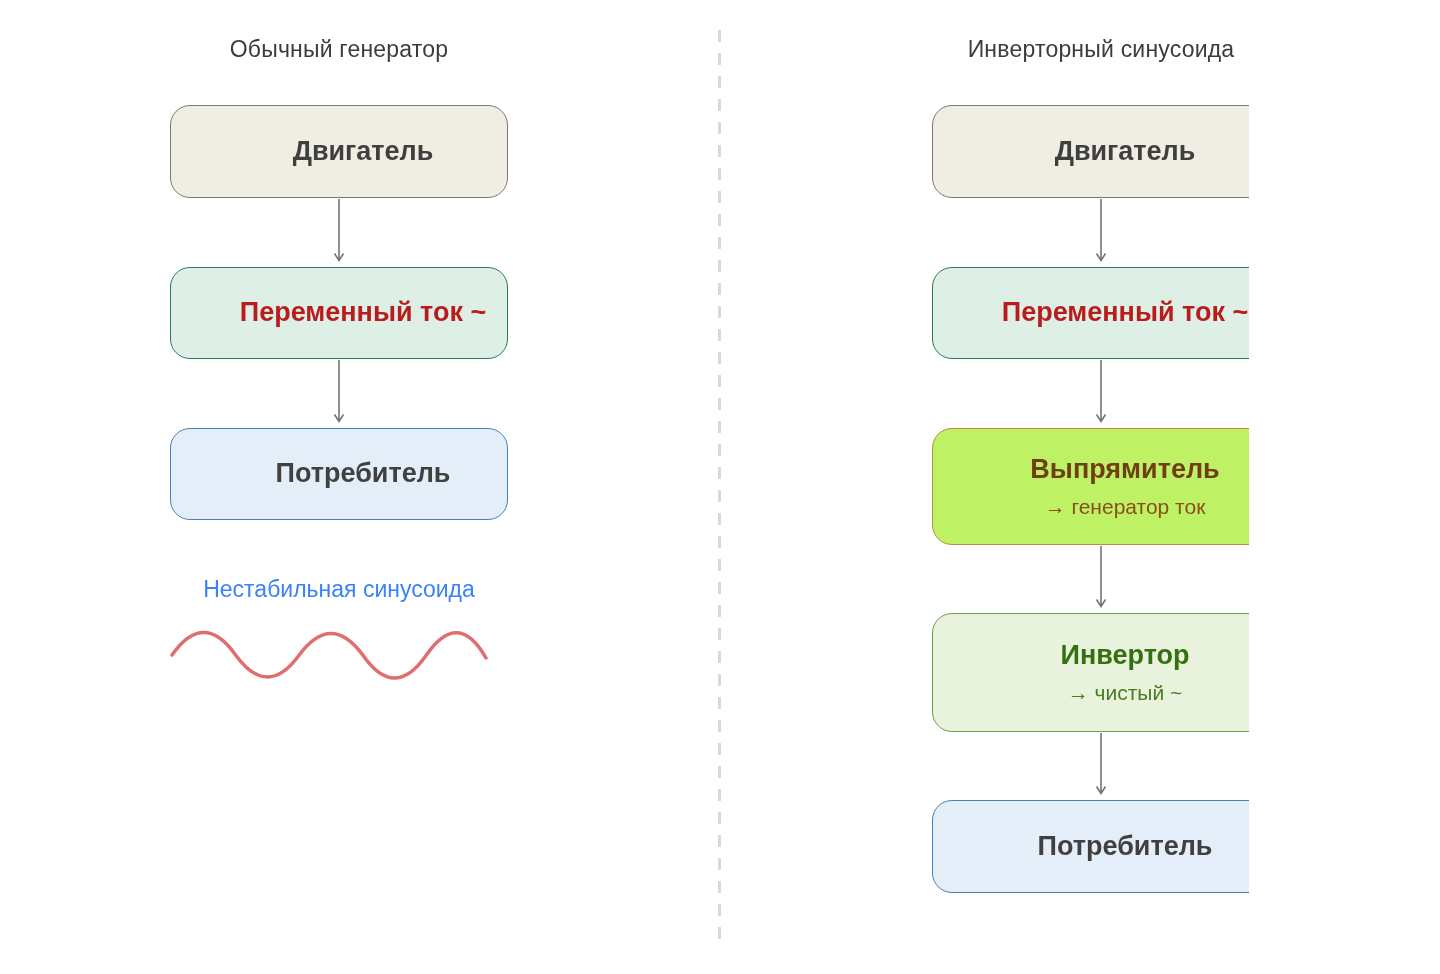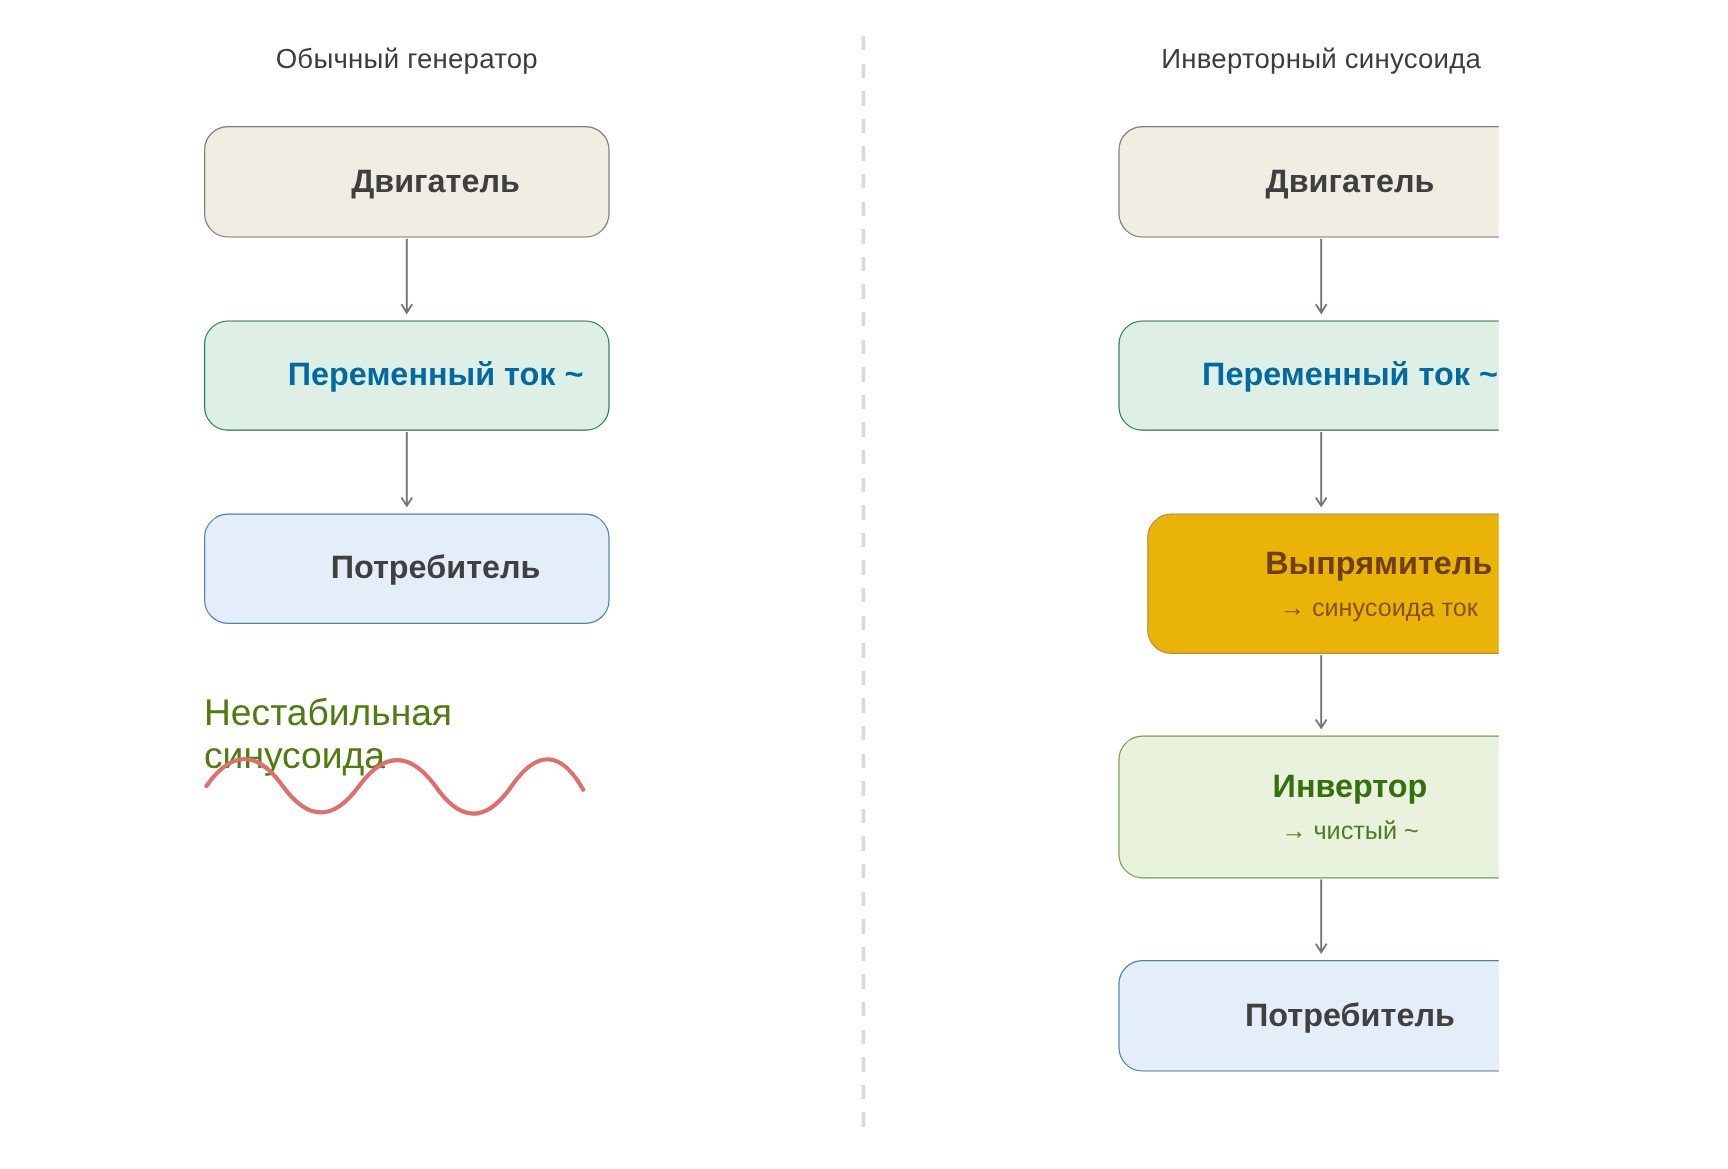--- a/index.html
+++ b/index.html
@@ -47,47 +47,47 @@
     text-align: center;
     padding-left: 48px;
   }
   .node-label    { font-size: 27px; font-weight: 700; line-height: 1.1; }
   .node-sublabel { font-size: 21px; font-weight: 400; line-height: 1.1; }
   .node-sublabel:empty { display: none; }
 
   .node--engine    { background: #f0ede3; border-color: #7b7b72; }
   .node--engine    .node-label { color: #3f3f3f; }
   .node--ac        { background: #def0e6; border-color: #2a7a58; }
-  .node--ac        .node-label { color: #0369a1; }
+  .node--ac        .node-label { color: #b91c1c; }
   .node--consumer  { background: #e3eef9; border-color: #4a80b4; }
   .node--consumer  .node-label { color: #404040; }
-  .node--rectifier { background: #eab308; border-color: #c08a42; margin-left: 24px; }
+  .node--rectifier { background: #bef264; border-color: #c08a42; }
   .node--rectifier .node-label    { color: #6f3e12; }
   .node--rectifier .node-sublabel { color: #8a4e1a; }
   .node--inverter  { background: #e8f2dc; border-color: #6fa04a; }
   .node--inverter  .node-label    { color: #35700f; }
   .node--inverter  .node-sublabel { color: #4b7d20; }
 
   .arrow {
     position: absolute;
     left: calc(50% - 10px);
     width: 20px;
     display: block;
   }
 
   .wave-caption {
     position: absolute;
     top: 576px;
     left: 0;
     width: 100%;
     margin: 0;
-    text-align: left;
-    font-size: 31px;
+    text-align: center;
+    font-size: 23px;
     font-weight: 400;
-    color: #4d7c0f;
+    color: #3b82f6;
   }
   .wave-svg {
     position: absolute;
     top: 622px;
     left: 0;
     display: block;
   }
 
   .divider {
     position: absolute;
@@ -158,21 +158,21 @@
     <div class="node node--ac" style="top:267px; height:92px;">
       <span class="node-label">Переменный ток ~</span>
     </div>
 
     <svg class="arrow" style="top:359px;" width="20" height="69" viewBox="0 0 20 69">
       <path d="M10 1 L10 62 M5.5 55.5 L10 62.5 L14.5 55.5" stroke="#757575" stroke-width="1.6" fill="none"></path>
     </svg>
 
     <div class="node node--rectifier" style="top:428px; height:117px;">
       <span class="node-label">Выпрямитель</span>
-      <span class="node-sublabel">→ синусоида ток</span>
+      <span class="node-sublabel">→ генератор ток</span>
     </div>
 
     <svg class="arrow" style="top:545px;" width="20" height="68" viewBox="0 0 20 68">
       <path d="M10 1 L10 61 M5.5 54.5 L10 61.5 L14.5 54.5" stroke="#757575" stroke-width="1.6" fill="none"></path>
     </svg>
 
     <div class="node node--inverter" style="top:613px; height:119px;">
       <span class="node-label">Инвертор</span>
       <span class="node-sublabel">→ чистый ~</span>
     </div>

